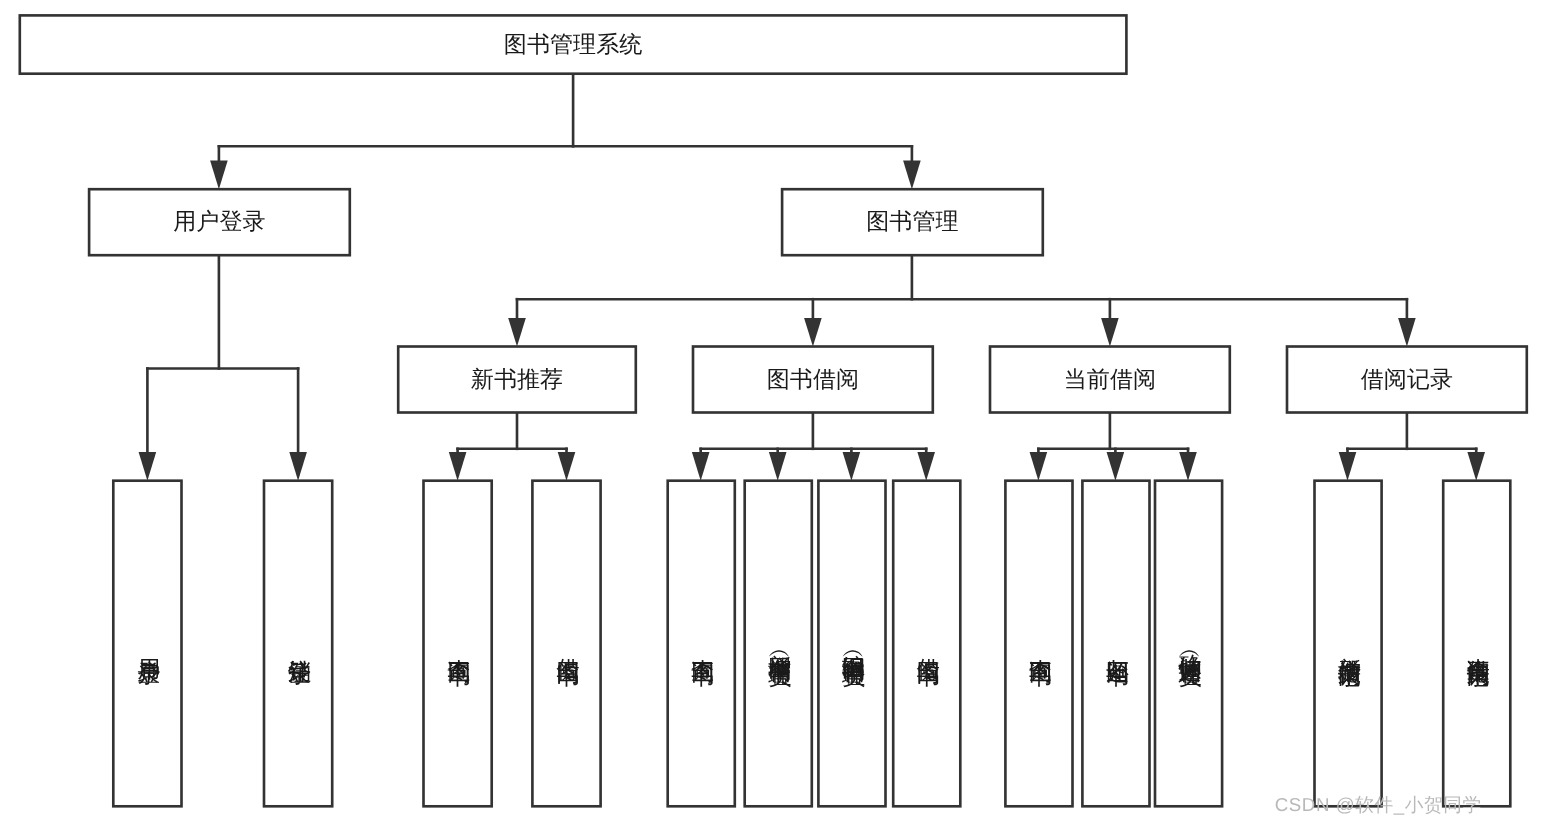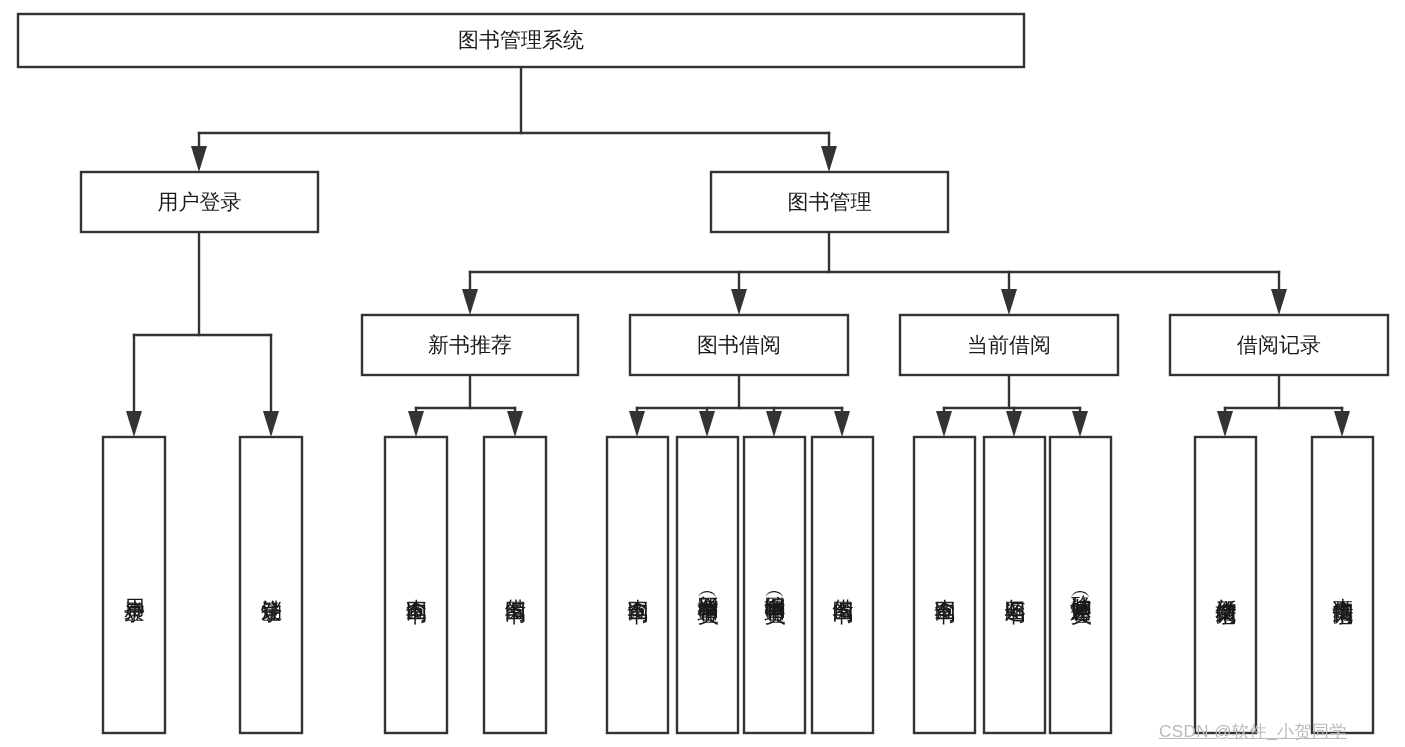--- a/index.html
+++ b/index.html
@@ -66,21 +66,20 @@
   }
   .watermark {
     position: absolute;
     right: 6px;
     bottom: 4px;
     font-family: "Liberation Sans", "DejaVu Sans", sans-serif;
     font-size: 17px;
     color: #b9b9b9;
     letter-spacing: 0.5px;
     white-space: nowrap;
-    text-decoration: underline;
   }
 </style>
 </head>
 <body>
 
 <div id="diagram-root">
 
   <svg id="tree-svg" viewBox="0 0 1405 747">
     <g id="connectors-layer">
         <g>

